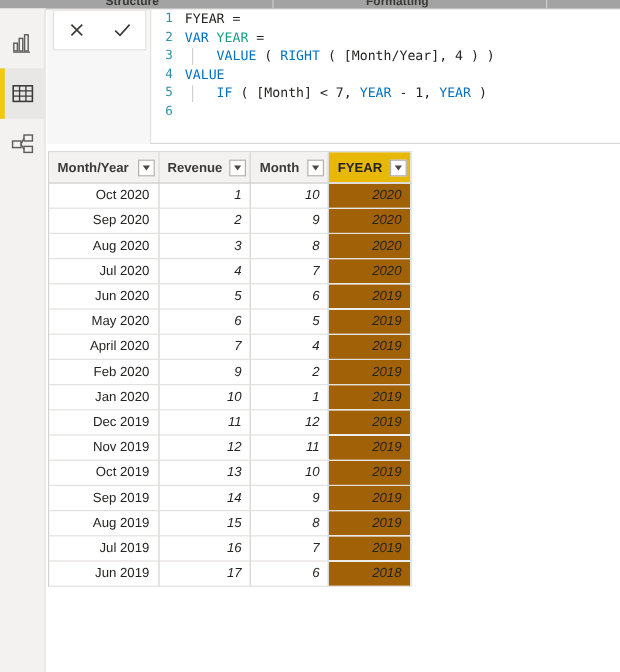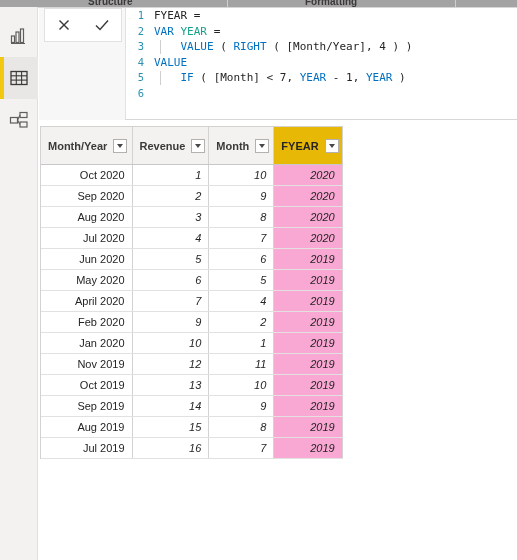--- a/index.html
+++ b/index.html
@@ -170,22 +170,22 @@
     text-align: left;
     padding: 0 3px 0 7px;
   }
   table.grid th.hl {
     background: #e8b806;
     color: #252423;
   }
   .th-inner {
     display: flex;
     align-items: center;
-    justify-content: flex-start;
-    height: 37px;
+    justify-content: space-between;
+    height: 25px;
   }
   .th-label { white-space: nowrap; }
   .filter-btn {
     width: 14px; height: 14px;
     margin-left: 6px;
     flex: 0 0 14px;
     background: #ffffff;
     border: 1px solid #b3b0ad;
     box-sizing: border-box;
     display: flex;
@@ -199,21 +199,21 @@
     border-top: 4px solid #4a4846;
   }
   td.num {
     text-align: right;
     font-style: italic;
   }
   td.txt {
     text-align: right;
   }
   td.hlcell {
-    background: #f9a8d4;
+    background: #a16207;
     text-align: right;
     font-style: italic;
   }
 
   .col-month  { width: 91px; }
   .col-rev    { width: 74px; }
   .col-mon    { width: 65px; }
   .col-fyear  { width: 67px; }
 </style>
 </head>
@@ -383,20 +383,26 @@
           <td class="col-mon num">2</td>
           <td class="col-fyear hlcell">2019</td>
         </tr>
         <tr>
           <td class="col-month txt">Jan 2020</td>
           <td class="col-rev num">10</td>
           <td class="col-mon num">1</td>
           <td class="col-fyear hlcell">2019</td>
         </tr>
         <tr>
+          <td class="col-month txt">Dec 2019</td>
+          <td class="col-rev num">11</td>
+          <td class="col-mon num">12</td>
+          <td class="col-fyear hlcell">2019</td>
+        </tr>
+        <tr>
           <td class="col-month txt">Nov 2019</td>
           <td class="col-rev num">12</td>
           <td class="col-mon num">11</td>
           <td class="col-fyear hlcell">2019</td>
         </tr>
         <tr>
           <td class="col-month txt">Oct 2019</td>
           <td class="col-rev num">13</td>
           <td class="col-mon num">10</td>
           <td class="col-fyear hlcell">2019</td>
@@ -412,15 +418,21 @@
           <td class="col-rev num">15</td>
           <td class="col-mon num">8</td>
           <td class="col-fyear hlcell">2019</td>
         </tr>
         <tr>
           <td class="col-month txt">Jul 2019</td>
           <td class="col-rev num">16</td>
           <td class="col-mon num">7</td>
           <td class="col-fyear hlcell">2019</td>
         </tr>
+        <tr>
+          <td class="col-month txt">Jun 2019</td>
+          <td class="col-rev num">17</td>
+          <td class="col-mon num">6</td>
+          <td class="col-fyear hlcell">2018</td>
+        </tr>
       </tbody>
   </table>
 </div>
 
 </body></html>

